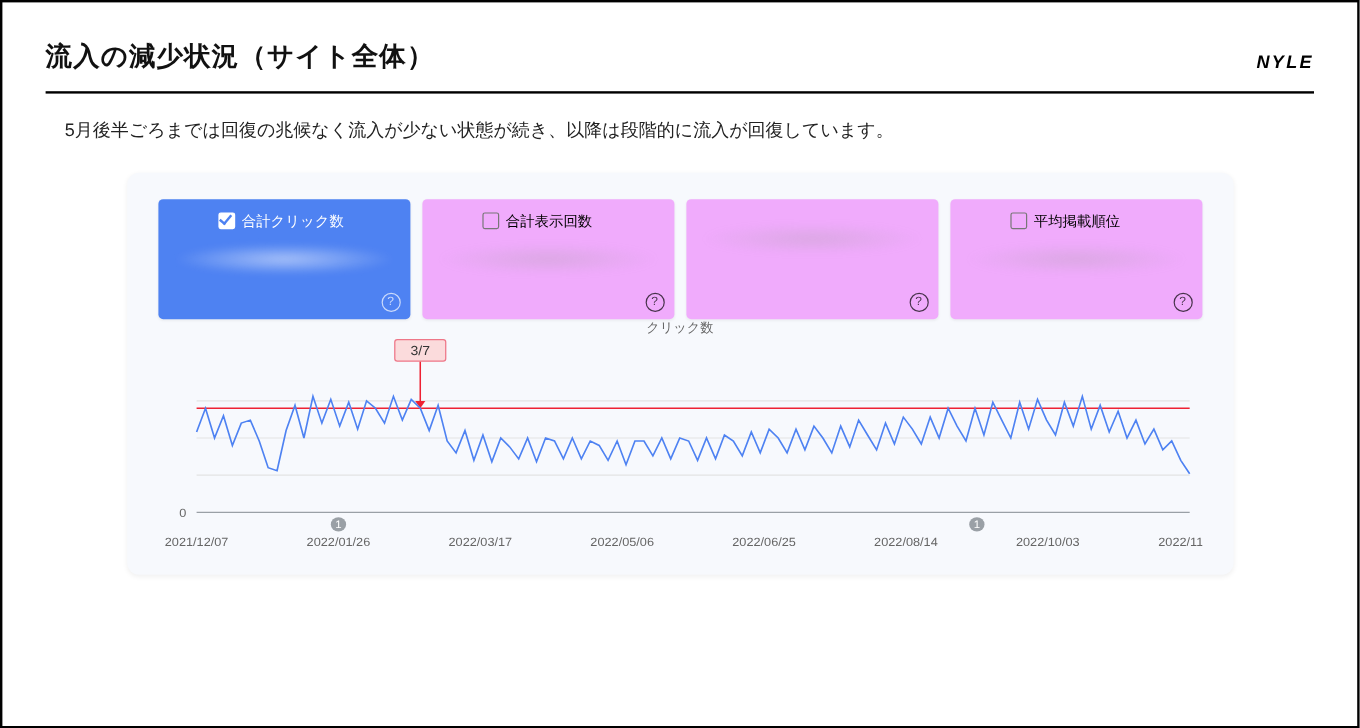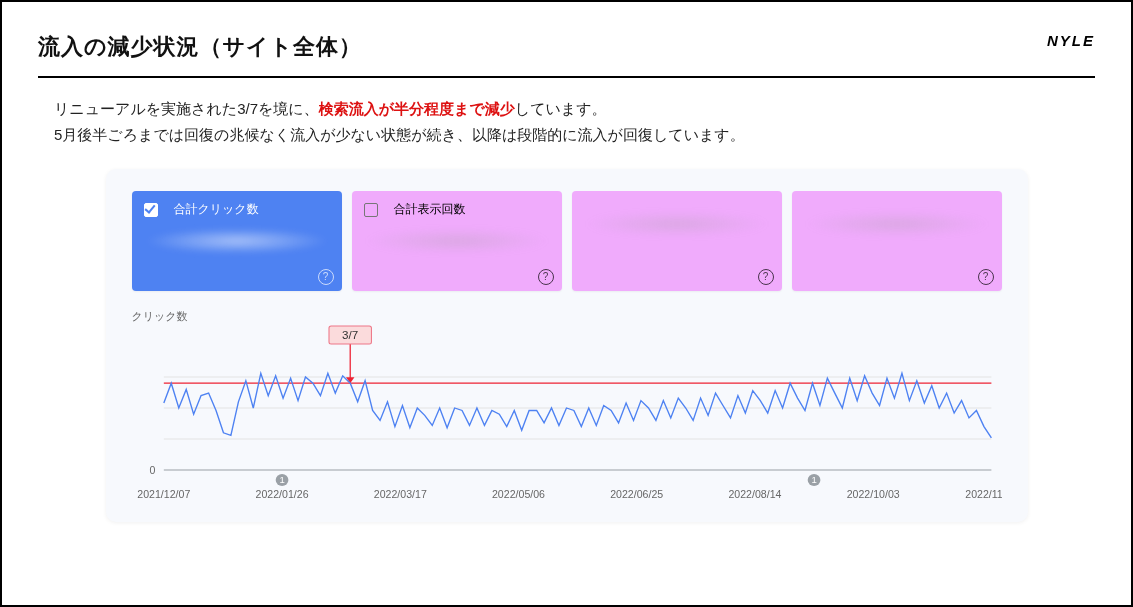--- a/index.html
+++ b/index.html
@@ -4,21 +4,21 @@
 <style>
   html, body { margin:0; padding:0; }
   body {
     font-family: "Hiragino Kaku Gothic ProN","Yu Gothic","Meiryo",sans-serif;
     background:#fff;
     width:1133px; height:607px;
     box-sizing:border-box;
     border:2px solid #000;
     padding:30px 36px;
   }
-  .header-row { display:flex; justify-content:space-between; align-items:flex-start; }
+  .header-row { display:flex; justify-content:space-between; align-items:center; }
   .title { font-size:22px; font-weight:700; color:#111; margin:0 0 10px 0; letter-spacing:1px; }
   .logo { font-size:15px; font-weight:900; letter-spacing:2px; font-style:italic; color:#000; }
   .hr { border:none; border-top:2px solid #000; margin:4px 0 18px 0; }
   .body-text { font-size:15px; color:#222; line-height:1.7; margin-left:16px; }
   .body-text .highlight { color:#d11; font-weight:700; }
 
   .chart-card {
     margin:22px auto 0 auto;
     width:870px;
     background:#f7f9fd;
@@ -30,35 +30,35 @@
   .metric-card {
     flex:1;
     min-height:80px;
     border-radius:4px;
     background:#f0abfc;
     padding:10px 12px;
     position:relative;
     box-shadow:0 1px 2px rgba(0,0,0,0.05);
   }
   .metric-card.active { background:#4e82f2; color:#fff; }
-  .metric-head { display:flex; align-items:center; gap:16px; font-size:12px; }
+  .metric-head { display:flex; align-items:center; gap:6px; font-size:12px;margin-left:38px; }
   .chk { width:12px; height:12px; border:1.5px solid #777; border-radius:2px; display:inline-block; position:relative; }
   .metric-card.active .chk { border-color:#fff; background:#fff; }
   .metric-card.active .chk::after { content:""; position:absolute; left:2px; top:-1px; width:4px; height:8px; border:solid #4e82f2; border-width:0 2px 2px 0; transform:rotate(40deg); }
   .metric-blur {
     margin-top:10px; height:26px;
     background:radial-gradient(ellipse at center, rgba(160,160,160,0.25), rgba(255,255,255,0) 70%);
     filter:blur(3px);
   }
   .metric-card.active .metric-blur {
     background:radial-gradient(ellipse at center, rgba(255,255,255,0.5), rgba(255,255,255,0) 70%);
   }
   .help { position:absolute; right:8px; bottom:6px; width:14px; height:14px; border:1.3px solid currentColor; border-radius:50%; font-size:10px; line-height:13px; text-align:center; opacity:0.7; }
 
-  .plot-wrap { margin-top:18px; position:relative; }
+  .plot-wrap { position:relative;text-align:center; }
   .y-title { font-size:11px; color:#666; }
   svg.plot { display:block; width:100%; height:180px; }
   .axis-line { stroke:#9aa0a6; stroke-width:1; }
   .grid { stroke:#e3e3e3; stroke-width:1; }
   .series { fill:none; stroke:#4e82f2; stroke-width:1.3; }
   .ref-line { stroke:#e23; stroke-width:1.2; }
   .marker-line { stroke:#e23; stroke-width:1.2; }
   .marker-box { fill:#fbdbdc; stroke:#e78; stroke-width:1; }
   .marker-txt { font-size:11px; fill:#333; text-anchor:middle; }
   .tick-txt { font-size:10px; fill:#666; text-anchor:middle; }
@@ -68,23 +68,20 @@
 </head>
 <body>
 
 <div class="header-row">
   <h1 class="title">流入の減少状況（サイト全体）</h1>
   <div class="logo">NYLE</div>
 </div>
 <hr class="hr">
 
 <div class="body-text">
-  <div>
-    <span>リニューアルを実施された3/7を境に、</span><span class="highlight">検索流入が半分程度まで減少</span><span>しています。</span>
-  </div>
   <div>5月後半ごろまでは回復の兆候なく流入が少ない状態が続き、以降は段階的に流入が回復しています。</div>
 </div>
 
 <div class="chart-card">
   <div class="metrics-row" id="metrics-row">
       <div class="metric-card active">
         <div class="metric-head">
           <span class="chk"></span>
           <span>合計クリック数</span>
         </div>
@@ -97,20 +94,24 @@
           <span>合計表示回数</span>
         </div>
         <div class="metric-blur"></div>
         <div class="help">?</div>
       </div>
       <div class="metric-card">
         <div class="metric-blur"></div>
         <div class="help">?</div>
       </div>
       <div class="metric-card">
+        <div class="metric-head">
+          <span class="chk"></span>
+          <span>平均掲載順位</span>
+        </div>
         <div class="metric-blur"></div>
         <div class="help">?</div>
       </div>
     </div>
 
   <div class="plot-wrap">
     <div class="y-title">クリック数</div>
     <svg class="plot" id="plot" viewBox="0 0 820 180" preserveAspectRatio="none">
         <line x1="30" x2="810" y1="115" y2="115" class="grid"></line>
         <line x1="30" x2="810" y1="84" y2="84" class="grid"></line>

